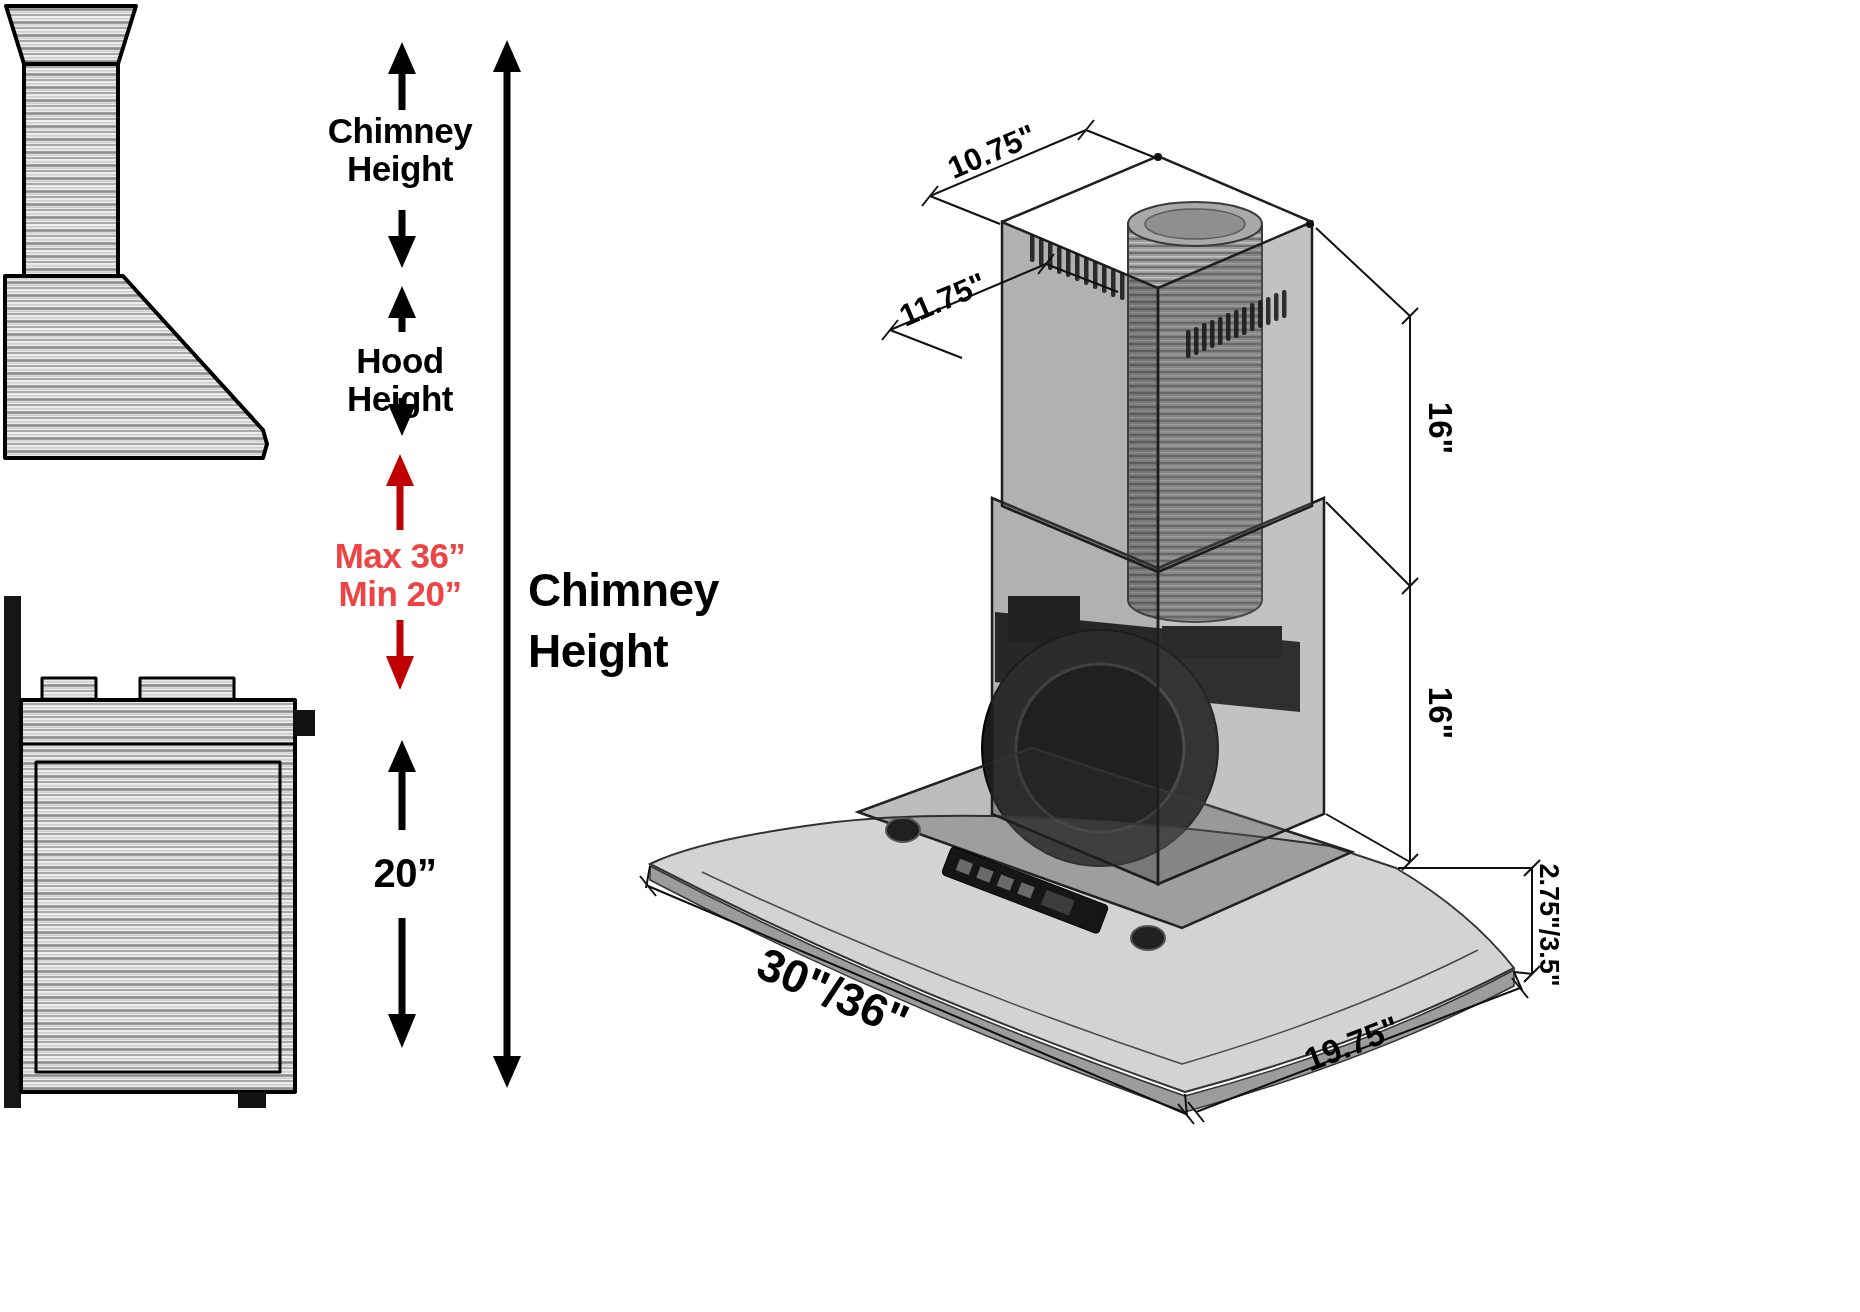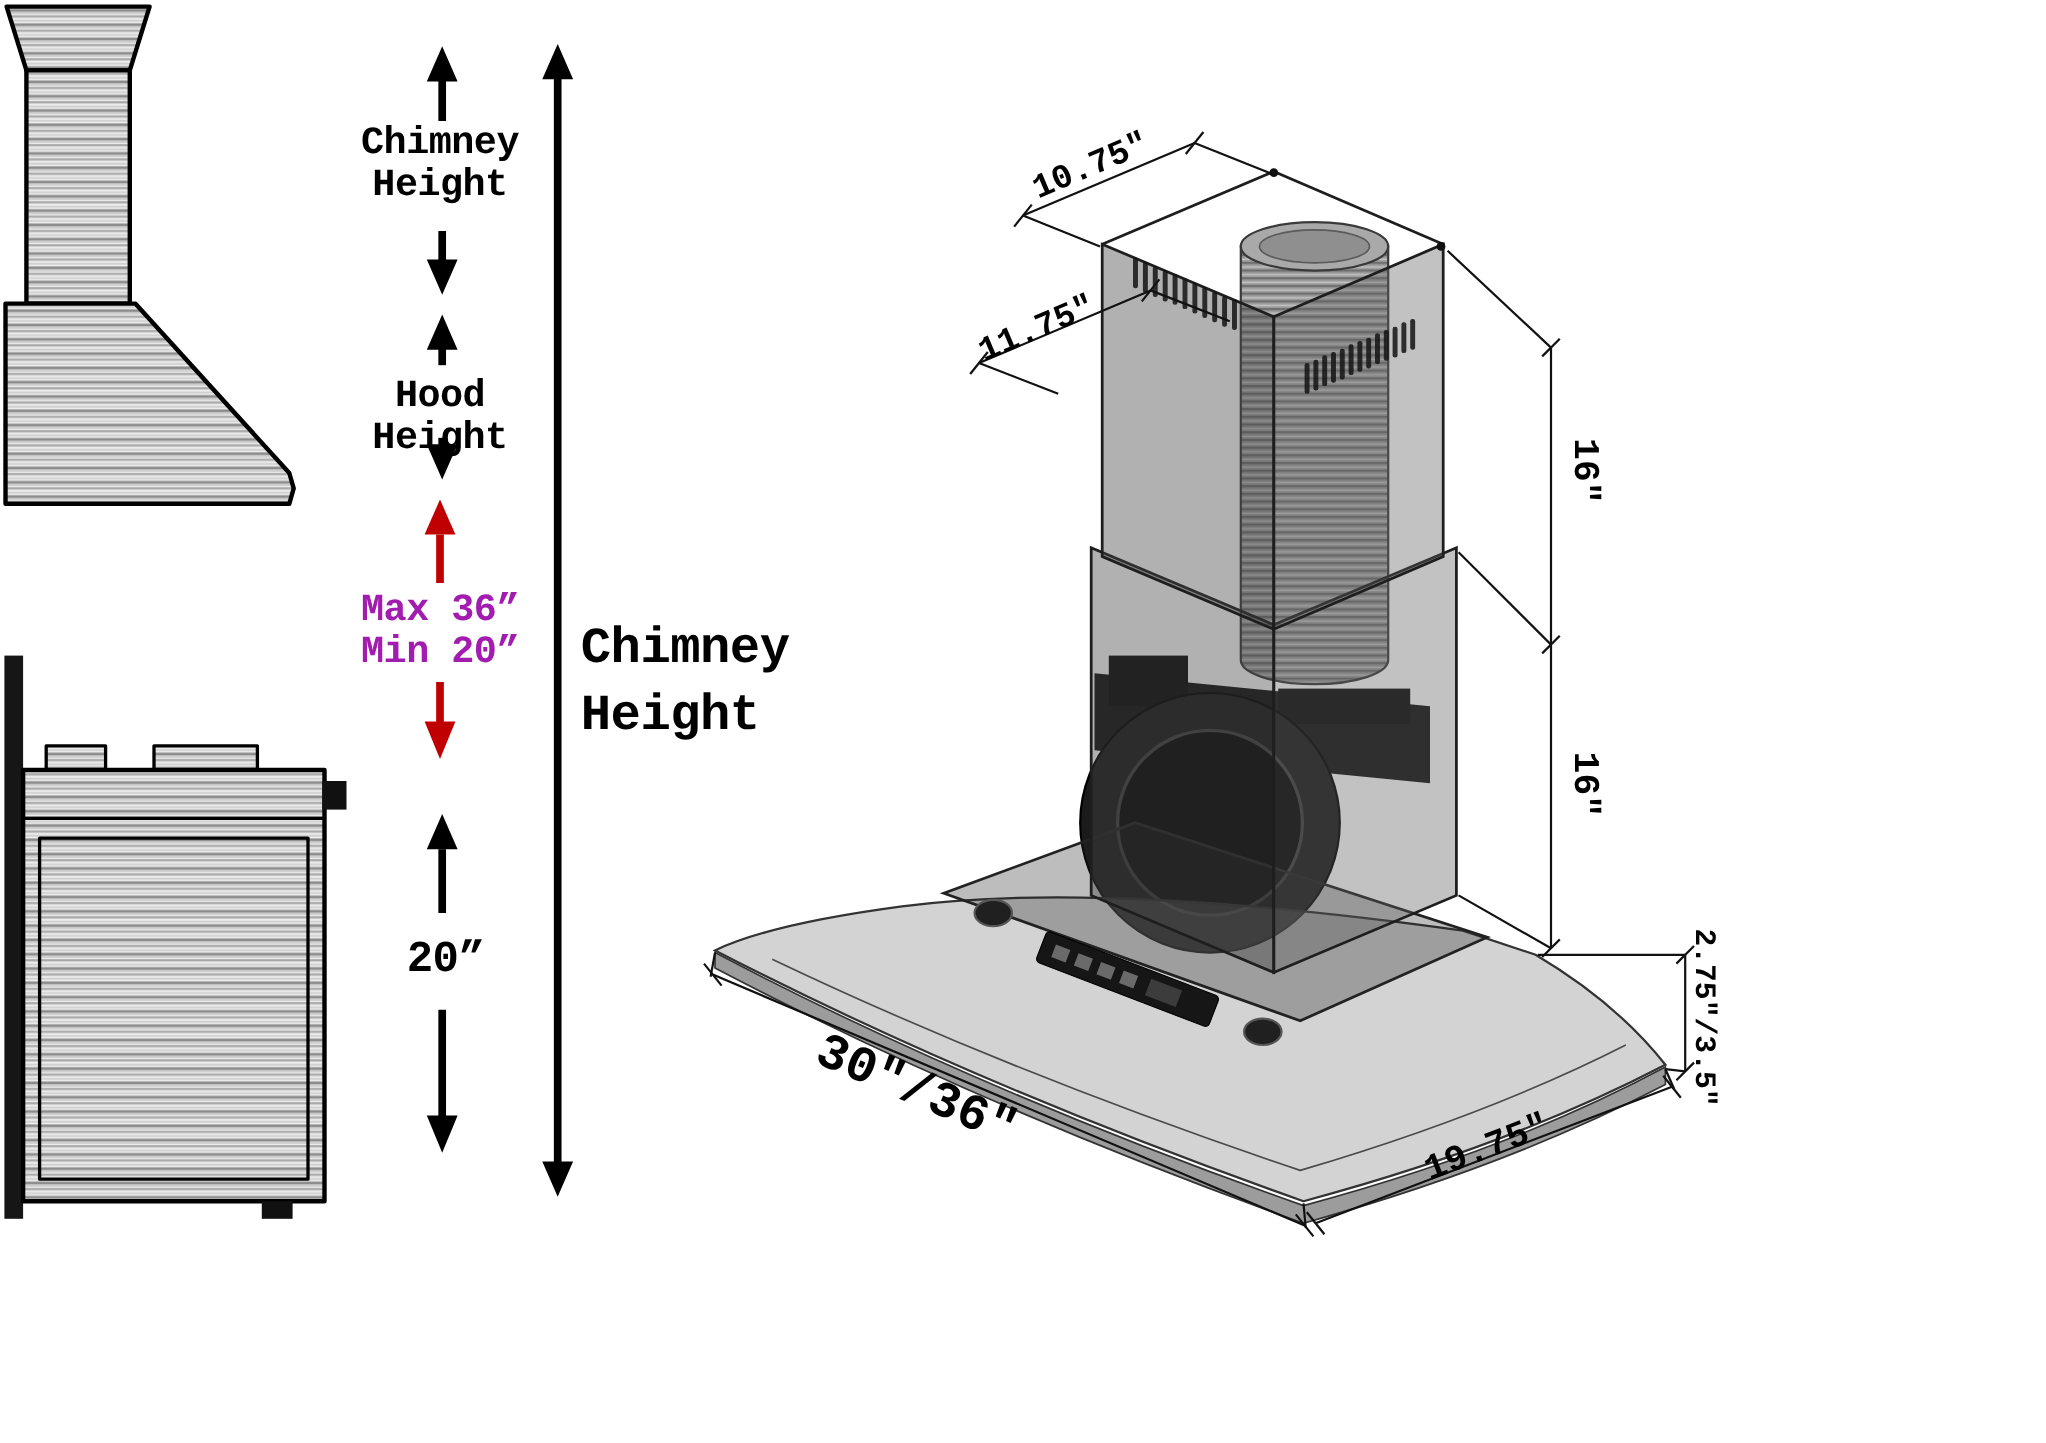--- a/index.html
+++ b/index.html
@@ -1,33 +1,33 @@
 <!DOCTYPE html>
 <html><head>
 <meta charset="utf-8">
 <style>
   html,body{margin:0;padding:0;background:#ffffff;}
   #canvas{
     position:relative;
     width:1860px;height:1180px;
     background:#ffffff;
     overflow:hidden;
-    font-family:Liberation Mono, monospace;
+    font-family:Liberation Sans, sans-serif;
     color:#000;
   }
   svg.art{position:absolute;left:0;top:0;}
   .lbl{
     position:absolute;
     font-weight:bold;
     text-align:center;
     line-height:1.08;
     letter-spacing:-0.5px;
     white-space:nowrap;
   }
-  .lbl.red{color:#a21caf;}
+  .lbl.red{color:#ef4444;}
   .lbl.left-align{text-align:left;}
   .dim{
     position:absolute;
     font-weight:600;
     white-space:nowrap;
     transform:translate(-50%,-50%) rotate(var(--r,0deg));
     letter-spacing:0px;
   }
 </style>
 </head>

